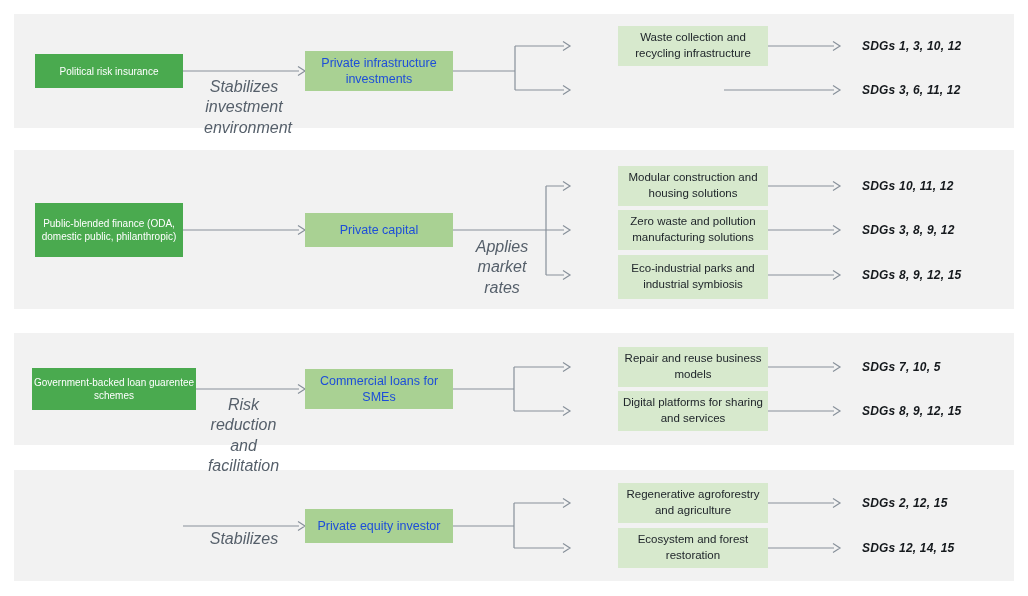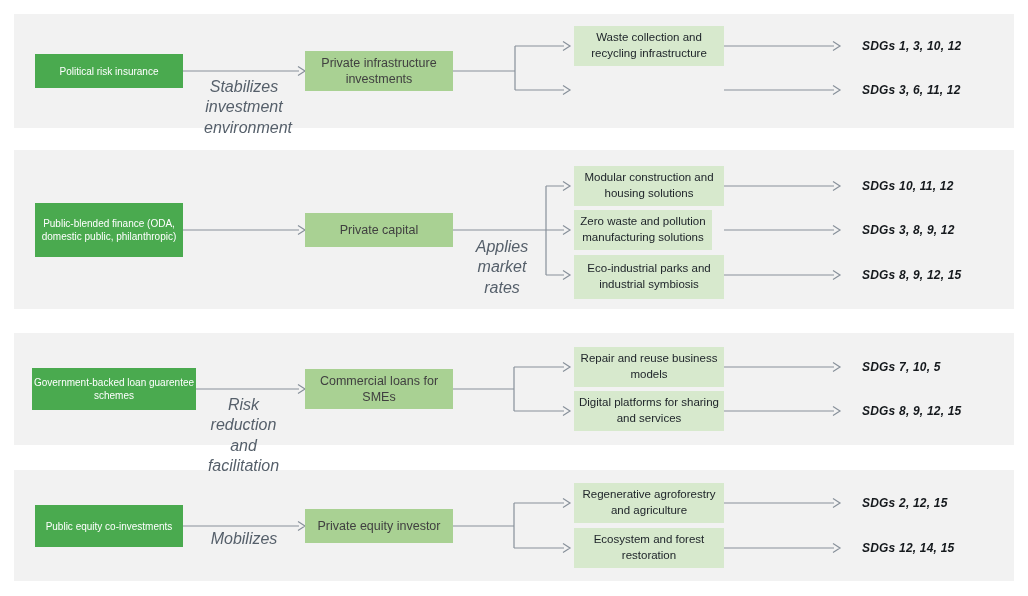--- a/index.html
+++ b/index.html
@@ -3,22 +3,22 @@
 <meta charset="utf-8">
 <style>
   * { margin:0; padding:0; box-sizing:border-box; }
   html,body { background:#ffffff; font-family:"Liberation Sans", sans-serif; }
   #canvas { position:relative; width:1028px; height:596px; background:#ffffff; overflow:hidden; }
   .panel { position:absolute; left:14px; width:1000px; background:#f2f2f2; }
   svg.connectors { position:absolute; left:0; top:0; pointer-events:none; }
   .box { position:absolute; display:flex; align-items:center; justify-content:center;
          text-align:center; line-height:1.3; }
   .source-box { background:#4aaa4f; color:#ffffff; font-size:10px; }
-  .mid-box { background:#a9d193; color:#404040; font-size:12.5px; }
-  .outcome-box { background:#d7e9cd; color:#20262b; font-size:11.5px; line-height:1.35; padding:2px 3px; }
+  .mid-box { background:#a9d193; color:#1d4ed8; font-size:12.5px; }
+  .outcome-box { background:#d7e9cd; color:#20262b; font-size:11.5px; line-height:1.35; padding:2px 3px;margin-left:44px; }
   .mech-label { position:absolute; font-style:italic; color:#555f6a; font-size:16px;
                 line-height:1.28; text-align:center; }
   .sdg-label { position:absolute; display:flex; align-items:center; font-weight:700;
                font-size:12px; color:#15191d; letter-spacing:0.2px; white-space:nowrap;font-style:italic; }
 </style>
 </head>
 <body>
 
 <div id="canvas">
 
@@ -56,34 +56,33 @@
   <div class="box mid-box" style="left:305px;top:51px;width:148px;height:40px">Private infrastructure investments</div>
   <div class="box outcome-box" style="left:574px;top:26px;width:150px;height:40px">Waste collection and recycling infrastructure</div>
   <div class="sdg-label" style="left:862px;top:36px;height:20px">SDGs 1, 3, 10, 12</div>
   <div class="sdg-label" style="left:862px;top:80px;height:20px">SDGs 3, 6, 11, 12</div>
 
   <div class="box source-box" style="left:35px;top:203px;width:148px;height:54px">Public-blended finance (ODA, domestic public, philanthropic)</div>
   <div class="box mid-box" style="left:305px;top:213px;width:148px;height:34px">Private capital</div>
   <div class="mech-label" style="left:472px;top:237px;width:60px">Applies market rates</div>
   <div class="box outcome-box" style="left:574px;top:166px;width:150px;height:40px">Modular construction and housing solutions</div>
   <div class="sdg-label" style="left:862px;top:176px;height:20px">SDGs 10, 11, 12</div>
-  <div class="box outcome-box" style="left:574px;top:210px;width:138px;height:40px">Zero waste and pollution manufacturing solutions</div>
+  <div class="box outcome-box" style="left:574px;top:210px;width:150px;height:40px">Zero waste and pollution manufacturing solutions</div>
   <div class="sdg-label" style="left:862px;top:220px;height:20px">SDGs 3, 8, 9, 12</div>
   <div class="box outcome-box" style="left:574px;top:255px;width:150px;height:44px">Eco-industrial parks and industrial symbiosis</div>
   <div class="sdg-label" style="left:862px;top:265px;height:20px">SDGs 8, 9, 12, 15</div>
 
   <div class="box source-box" style="left:32px;top:368px;width:164px;height:42px">Government-backed loan guarentee schemes</div>
   <div class="mech-label" style="left:196px;top:395px;width:95px">Risk reduction and facilitation</div>
   <div class="box mid-box" style="left:305px;top:369px;width:148px;height:40px">Commercial loans for SMEs</div>
   <div class="box outcome-box" style="left:574px;top:347px;width:150px;height:40px">Repair and reuse business models</div>
   <div class="sdg-label" style="left:862px;top:357px;height:20px">SDGs 7, 10, 5</div>
   <div class="box outcome-box" style="left:574px;top:391px;width:150px;height:40px">Digital platforms for sharing and services</div>
   <div class="sdg-label" style="left:862px;top:401px;height:20px">SDGs 8, 9, 12, 15</div>
 
-  <div class="box source-box" style="left:35px;top:505px;width:148px;height:42px">Public equity co-investments</div>
-  <div class="mech-label" style="left:204px;top:529px;width:80px">Mobilizes</div>
+  <div class="mech-label" style="left:204px;top:529px;width:80px">Stabilizes</div>
   <div class="box mid-box" style="left:305px;top:509px;width:148px;height:34px">Private equity investor</div>
   <div class="box outcome-box" style="left:574px;top:483px;width:150px;height:40px">Regenerative agroforestry and agriculture</div>
   <div class="sdg-label" style="left:862px;top:493px;height:20px">SDGs 2, 12, 15</div>
   <div class="box outcome-box" style="left:574px;top:528px;width:150px;height:40px">Ecosystem and forest restoration</div>
   <div class="sdg-label" style="left:862px;top:538px;height:20px">SDGs 12, 14, 15</div>
 
 </div>
 
 </body></html>

